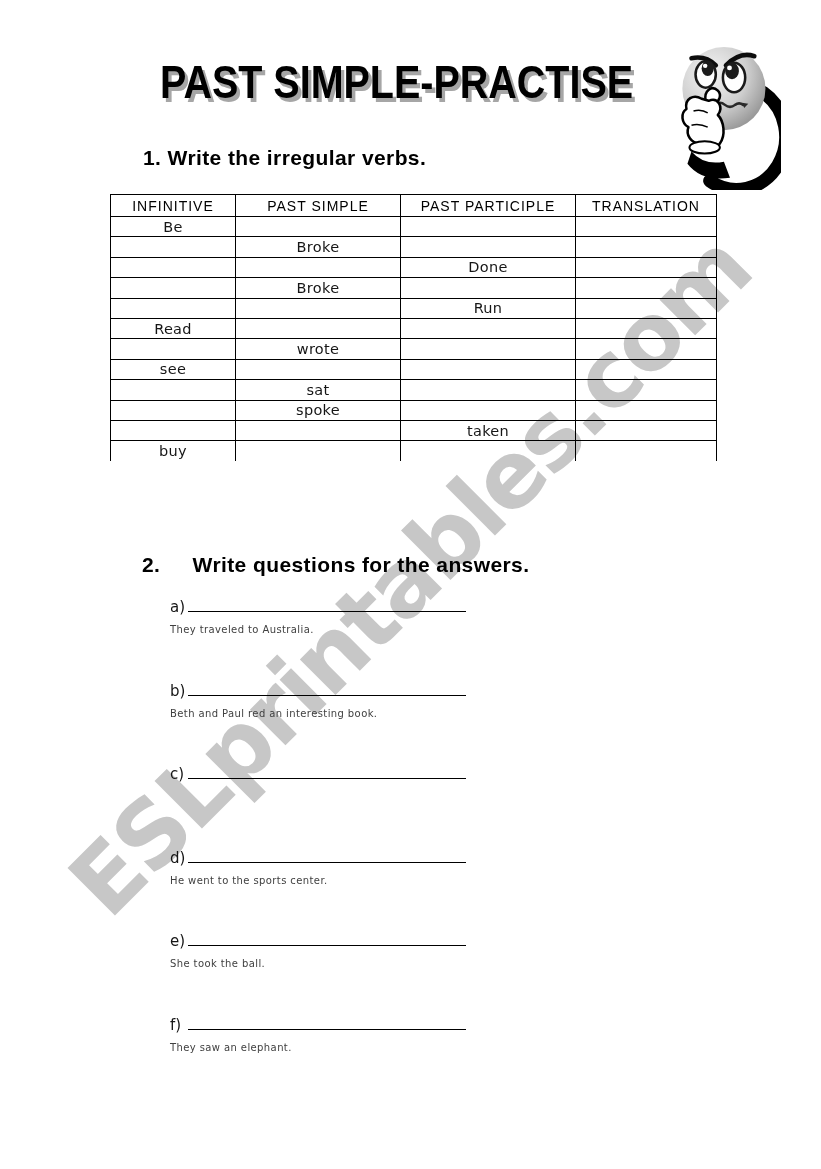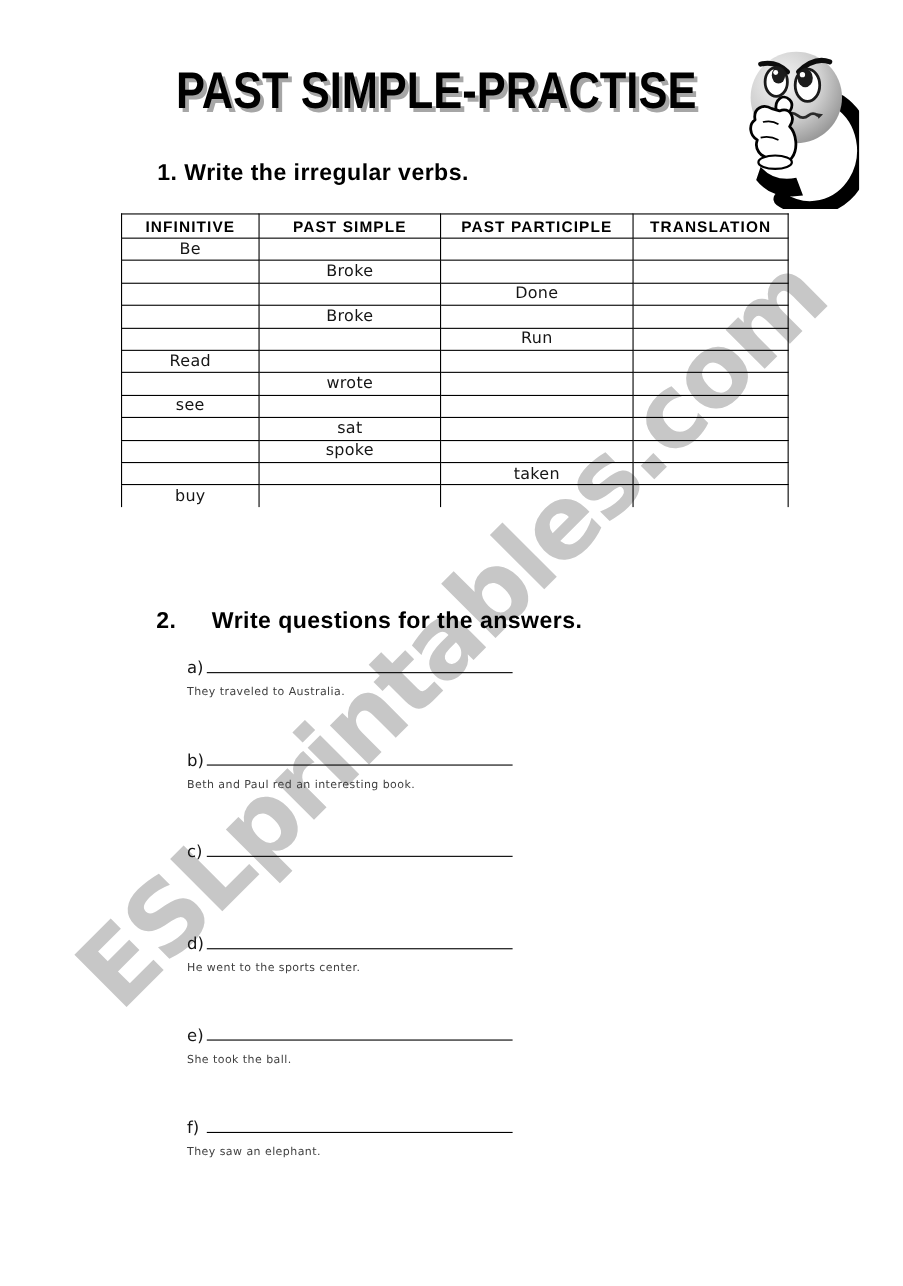--- a/index.html
+++ b/index.html
@@ -60,21 +60,21 @@
   table.verb-table{
     position:absolute;left:110px;top:194px;
     width:606px;
     border-collapse:collapse;
     table-layout:fixed;
     background:transparent;
   }
   .verb-table th{
     border:1px solid #000;
     font-family:"Liberation Sans", sans-serif;
-    font-weight:bold;
+    font-weight:normal;
     font-size:14px;
     letter-spacing:1px;
     height:21px;
     padding:0;
     text-align:center;
     color:#000;
     overflow:hidden;
   }
   .verb-table td{
     border:1px solid #000;

